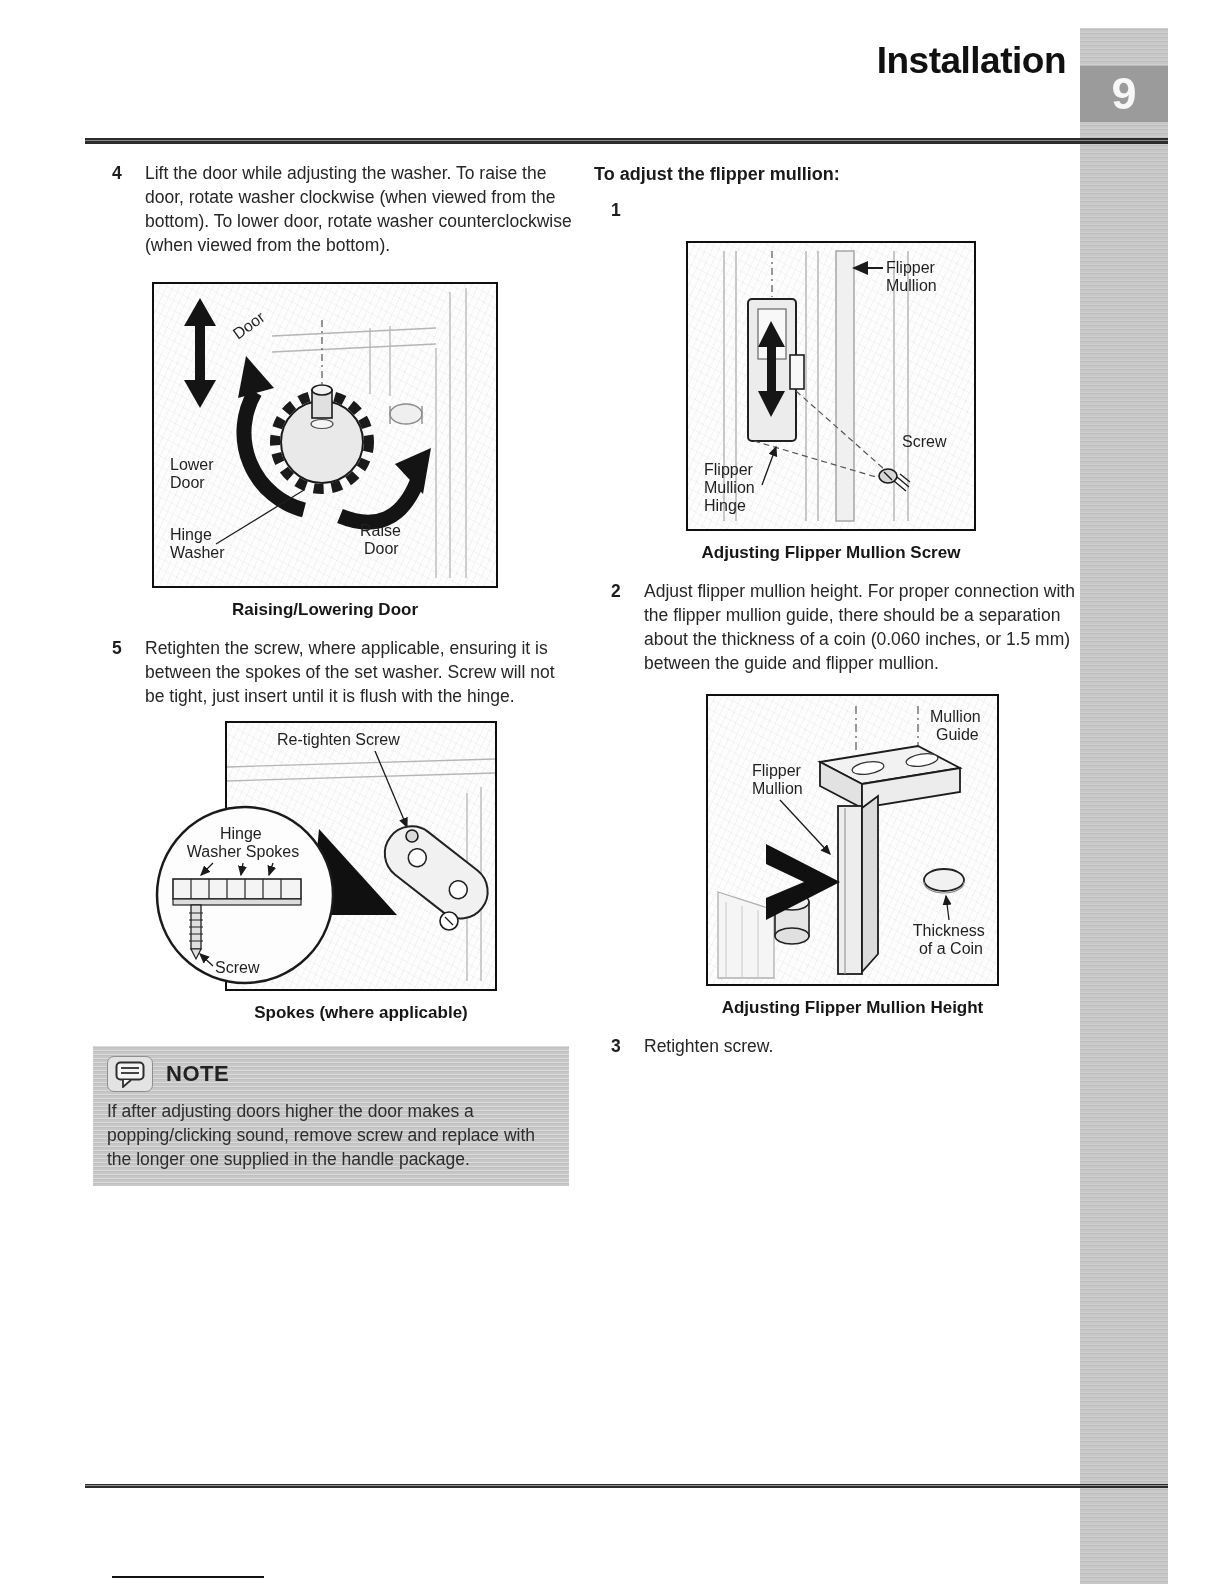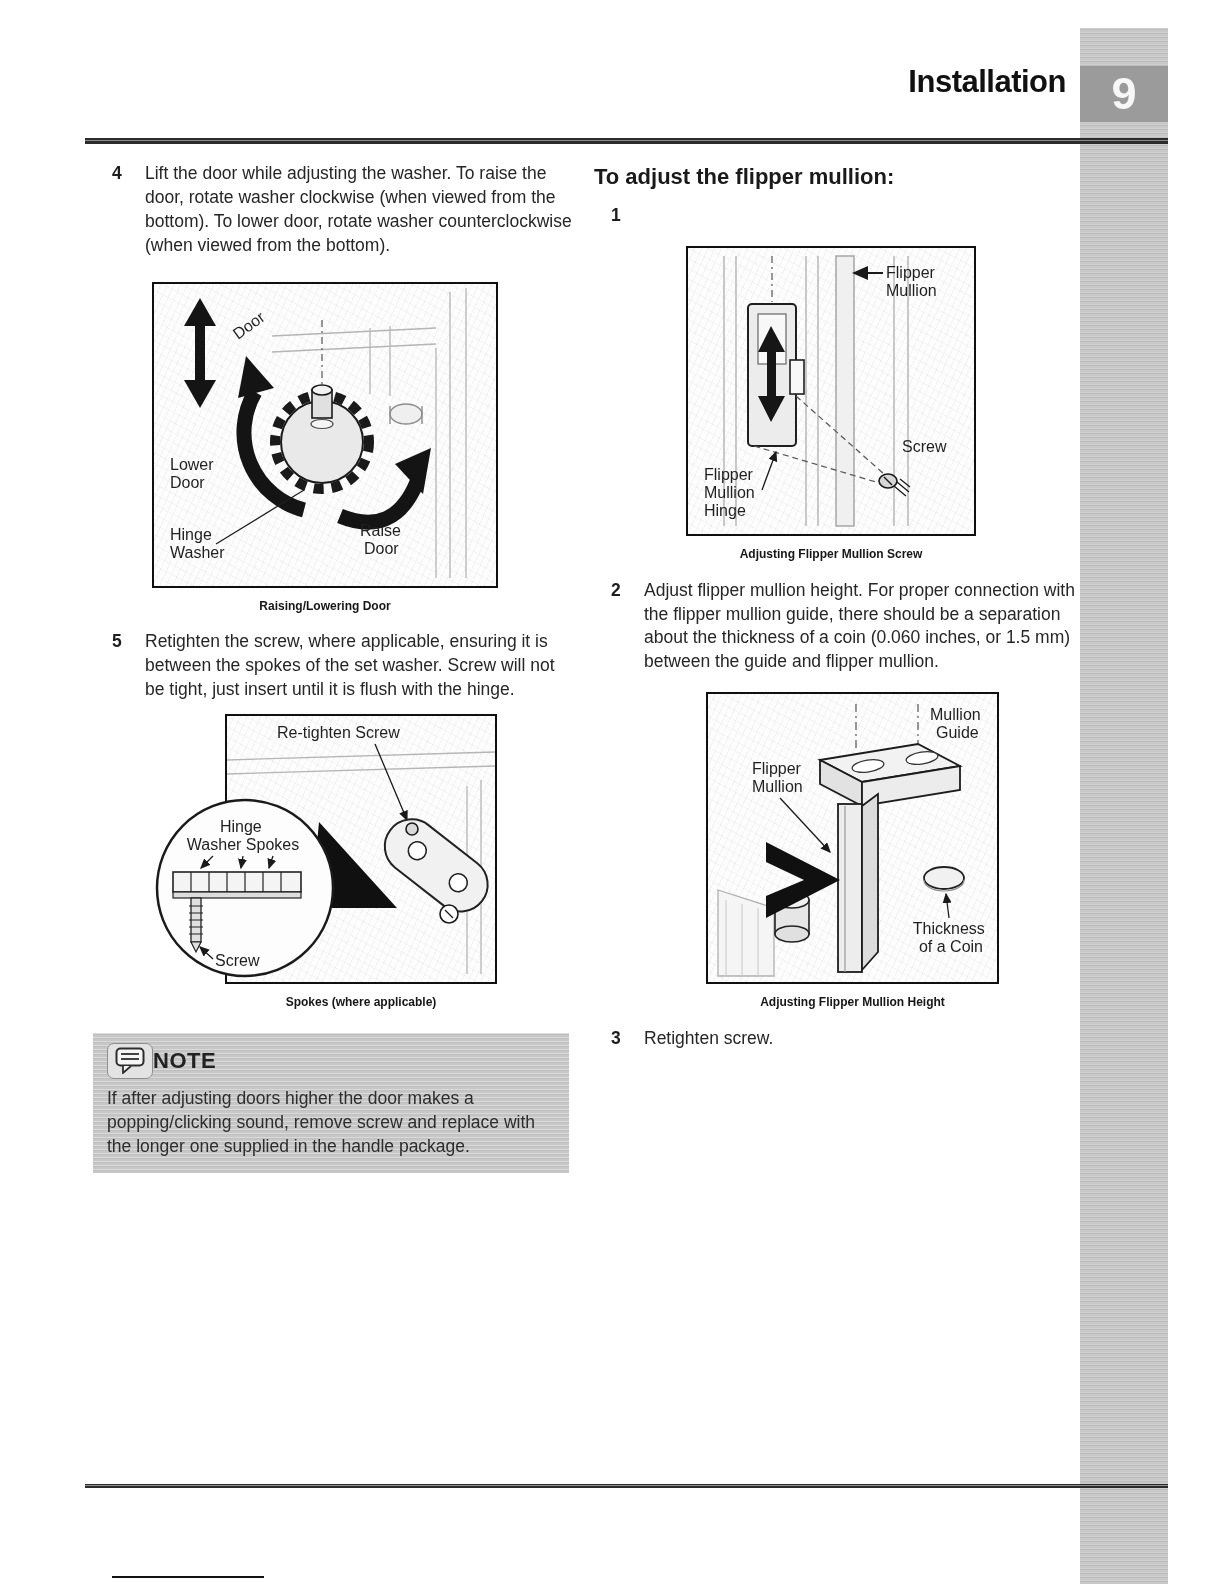--- a/index.html
+++ b/index.html
@@ -3,22 +3,22 @@
 <meta charset="utf-8">
 <style>
   * { box-sizing: border-box; }
   html, body { margin: 0; padding: 0; background: #ffffff; }
   .page {
     position: relative; width: 1224px; height: 1584px; background: #ffffff;
     font-family: "Liberation Sans", "DejaVu Sans", sans-serif; color: #262626;
     overflow: hidden;
   }
   .page-title {
-    position: absolute; top: 64px; right: 158px; margin: 0;
-    font-size: 31px; font-weight: 700; color: #111; letter-spacing: -0.5px;
+    position: absolute; top: 40px; right: 158px; margin: 0;
+    font-size: 37px; font-weight: 700; color: #111; letter-spacing: -0.5px;
   }
   .edge-strip {
     position: absolute; top: 28px; right: 56px; bottom: 0; width: 88px;
     background-color: #c5c5c5;
     background-image: repeating-linear-gradient(180deg,
       #cfcfcf 0px, #cfcfcf 1px, #bcbcbc 1px, #bcbcbc 2px, #c8c8c8 2px, #c8c8c8 4px);
   }
   .page-number-box {
     position: absolute; top: 38px; left: 0; right: 0; height: 56px;
     background: #9b9b9b; display: flex; align-items: center; justify-content: center;
@@ -35,46 +35,46 @@
   .footer-tick { position: absolute; left: 112px; top: 1576px; width: 152px; height: 2px; background: #111; }
 
   .col { position: absolute; top: 162px; font-size: 17.5px; line-height: 1.37; }
   .col-left  { left: 95px;  width: 478px; }
   .col-right { left: 594px; width: 482px; }
 
   .step { display: flex; margin: 0 0 6px 0; padding-left: 17px; }
   .step-num { flex: none; width: 21px; margin-right: 12px; font-weight: 700; color: #1e1e1e; }
   .step-text { margin: 0; }
 
-  .section-heading { margin: 0 0 12px 0; font-size: 22px; font-weight: 700; color: #1a1a1a; }
+  .section-heading { margin: 0 0 12px 0; font-size: 18px; font-weight: 700; color: #1a1a1a; }
 
   .figure { margin: 0; width: max-content; }
   .fig1-wrap { margin: 24px 0 16px 57px; }
   .fig2-wrap { margin: 12px 0 14px 130px; }
   .fig3-wrap { margin: 18px 0 16px 92px; }
   .fig4-wrap { margin: 18px 0 16px 112px; }
   .fig-box {
     border: 2px solid #0f0f0f; background-color: #fdfdfd;
     background-image:
       repeating-linear-gradient(115deg, rgba(70,70,70,0.05) 0 1px, transparent 1px 6px),
       repeating-linear-gradient(28deg, rgba(70,70,70,0.045) 0 1px, transparent 1px 9px);
     text-decoration: underline;
   }
   .fig-box svg { display: block; overflow: visible; }
-  .fig-caption { font-weight: 700; font-size: 12px; text-align: center; margin-top: 10px; color: #161616; }
+  .fig-caption { font-weight: 700; font-size: 17px; text-align: center; margin-top: 10px; color: #161616; }
 
   svg text { font-family: "Liberation Sans", "DejaVu Sans", sans-serif; font-size: 16px; fill: #1f1f1f; }
 
   .note-box {
     margin: 22px 0 0 -2px; width: 476px; padding: 10px 14px 14px 14px;
     background-color: #c7c7c7;
     background-image: repeating-linear-gradient(180deg,
       rgba(255,255,255,0.35) 0 1px, rgba(0,0,0,0.035) 1px 2px, transparent 2px 4px);
   }
-  .note-head { display: flex; align-items: center; margin-bottom: 8px; }
+  .note-head { display: flex; align-items: center; gap: 13px; margin-bottom: 8px; }
   .note-icon-tile {
     width: 46px; height: 36px; background: #e3e3e3; border: 1px solid #8f8f8f;
     border-radius: 7px; display: flex; align-items: center; justify-content: center; flex: none;
   }
   .note-title { font-size: 22px; font-weight: 700; color: #222; letter-spacing: 0.5px; }
   .note-text { margin: 0; color: #2d2d2d; }
 </style>
 </head>
 <body>
 

